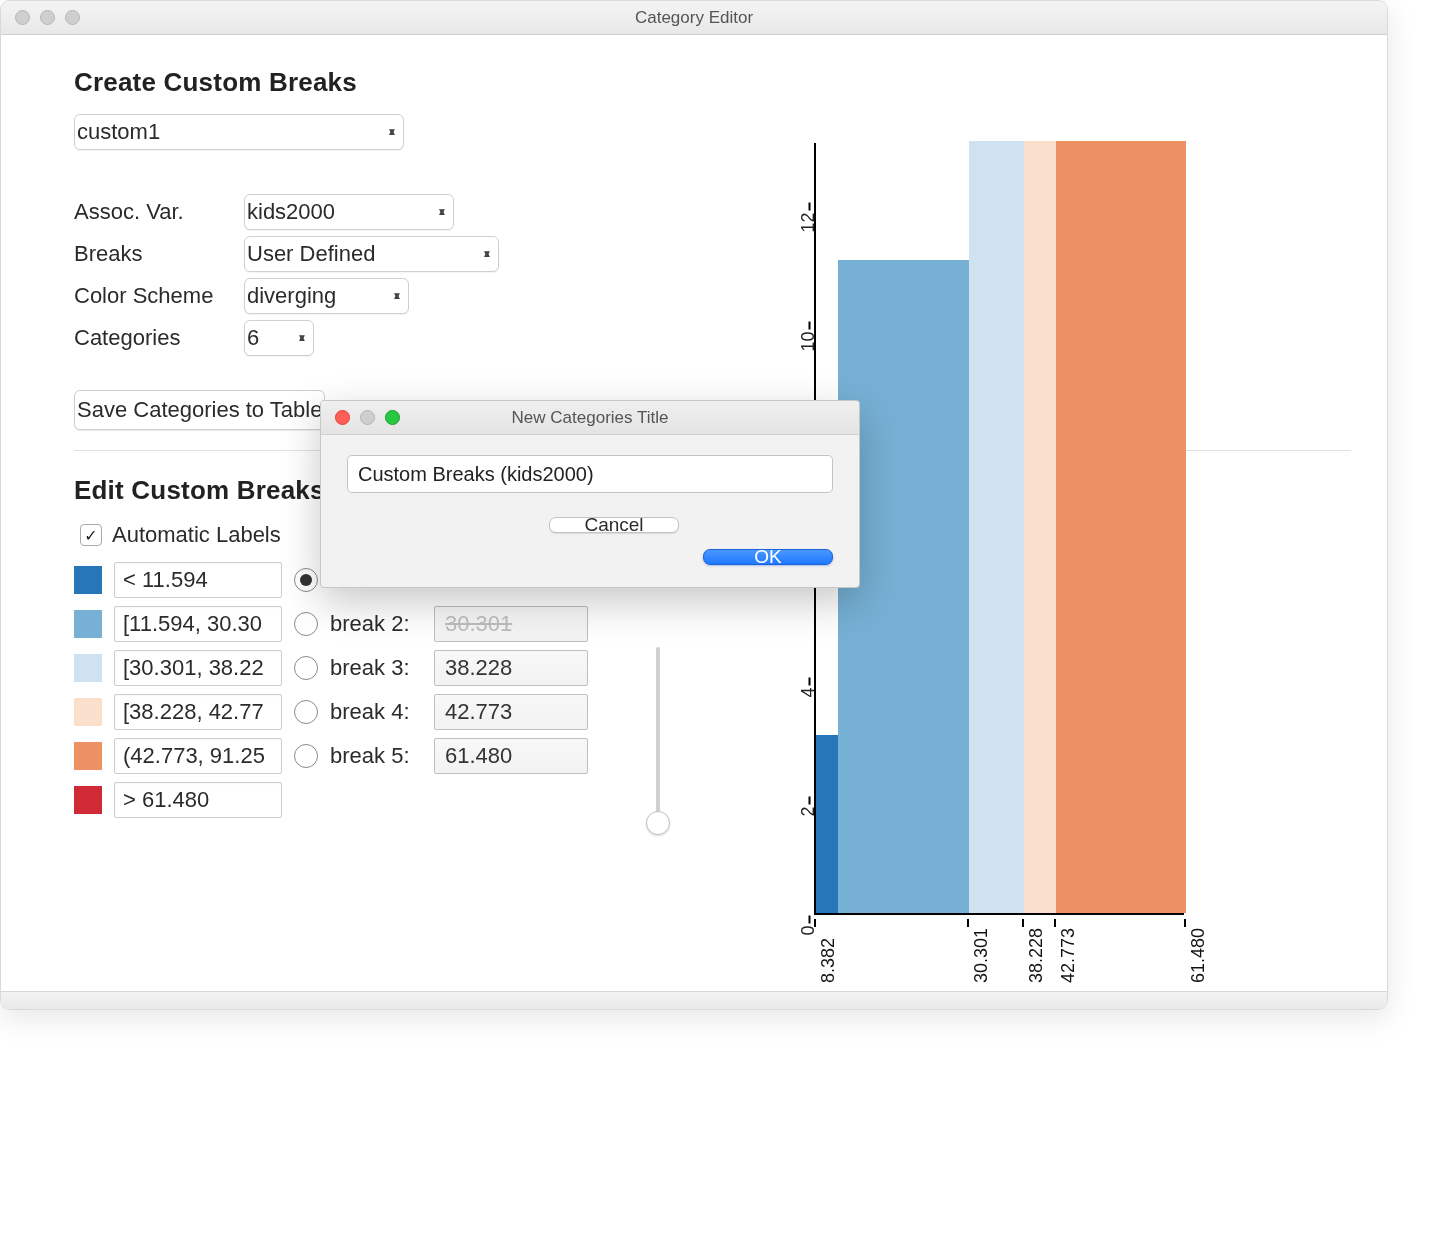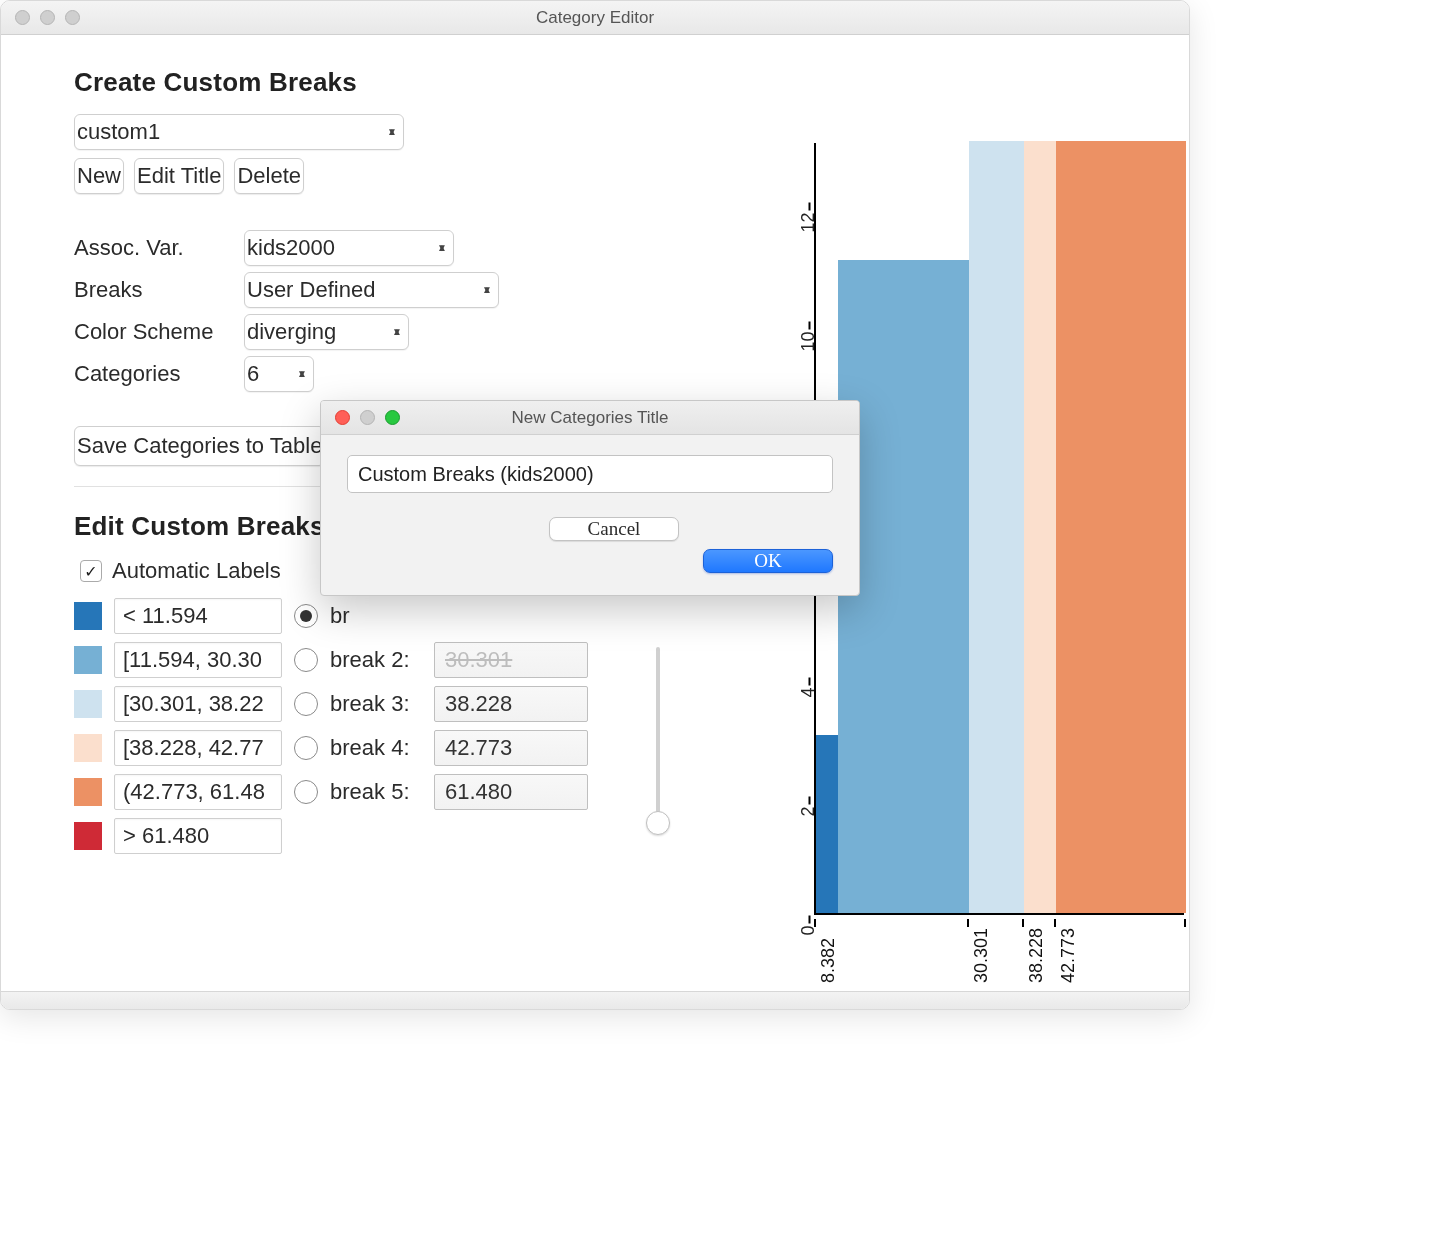--- a/index.html
+++ b/index.html
@@ -2,21 +2,21 @@
 <html><head>
 <meta charset="utf-8">
 <style>
   * { box-sizing: border-box; margin: 0; padding: 0; }
   html, body { width: 1440px; height: 1258px; overflow: hidden; background: #fff; }
   body { font-family: -apple-system, "Helvetica Neue", Helvetica, Arial, sans-serif; font-size: 22px; color: #2b2b2b; }
 
   .window {
     position: absolute;
     left: 0; top: 0;
-    width: 1190px; height: 1010px;
+    width: 1388px; height: 1010px;
     background: #fff;
     border-radius: 10px;
     border: 1px solid #d9d9d9;
     box-shadow: 0 8px 30px rgba(0,0,0,0.10);
     overflow: hidden;
   }
   .titlebar {
     height: 34px;
     background: linear-gradient(#f4f4f4,#e8e8e8);
     border-bottom: 1px solid #d0d0d0;
@@ -186,24 +186,23 @@
   .modal .tl.green { background: #28c840; border-color: #1a9b2f; }
   .modal .body { padding: 20px 26px 22px 26px; }
   .modal .prompt { font-size: 20px; color: #333; margin-bottom: 14px; }
   .modal .tinput {
     width: 100%; height: 38px; border: 1px solid #c3c3c3;
     border-radius: 5px; background: #fff; padding: 16px 10px;
     display: flex; align-items: center; font-size: 20px; color: #222;
   }
   .modal .btn-row { margin-top: 24px; display: flex; justify-content: flex-end; gap: 24px; }
   .pill-btn {
-    min-width: 130px; height: 24px; border-radius: 7px;
+    min-width: 130px; height: 16px; border-radius: 7px;
     display: inline-flex; align-items: center; justify-content: center;
     font-size: 19px;
-    font-family: Liberation Serif, serif;
   }
   .pill-btn.default-btn {
     background: #fff; border: 1px solid #c3c3c3; box-shadow: 0 1px 1px rgba(0,0,0,0.1);
   }
   .pill-btn.primary {
     background: linear-gradient(#4b97ff,#1f78ff);
     color: #fff; border: 1px solid #1c62d8;
     box-shadow: 0 1px 2px rgba(0,60,200,0.3);
     margin-top: 32px;
   }
@@ -232,31 +231,20 @@
     <h2 class="section">Create Custom Breaks</h2>
 
     <div class="row">
       <div class="mac-select" style="width:330px">
         <span class="sel-text">custom1</span>
         <span class="stepper">
             <span>▲</span>
             <span>▼</span>
           </span>
       </div>
-    </div>
-    <div class="btn-group">
-      <div class="mac-btn">
-          <span>New</span>
-        </div>
-      <div class="mac-btn">
-          <span>Edit Title</span>
-        </div>
-      <div class="mac-btn">
-          <span>Delete</span>
-        </div>
     </div>
 
     <div style="height:30px"></div>
 
     <div class="form-row">
       <div class="lbl">Assoc. Var.</div>
       <div class="mac-select" style="width:210px">
         <span class="sel-text">kids2000</span>
         <span class="stepper">
             <span>▲</span>
@@ -332,21 +320,21 @@
         </div>
         <div class="legend-row">
           <div class="swatch" style="background: rgb(251, 223, 205);"></div>
           <div class="label-box">[38.228, 42.77</div>
           <div class="radio"></div>
           <div class="break-lbl">break 4:</div>
           <div class="break-input">42.773</div>
         </div>
         <div class="legend-row">
           <div class="swatch" style="background: rgb(236, 145, 100);"></div>
-          <div class="label-box">(42.773, 61.48</div>
+          <div class="label-box">(42.773, 91.25</div>
           <div class="radio"></div>
           <div class="break-lbl">break 5:</div>
           <div class="break-input">61.480</div>
         </div>
         <div class="legend-row">
           <div class="swatch" style="background: rgb(207, 42, 54);"></div>
           <div class="label-box">&gt; 61.480</div>
         </div>
       </div>
 

